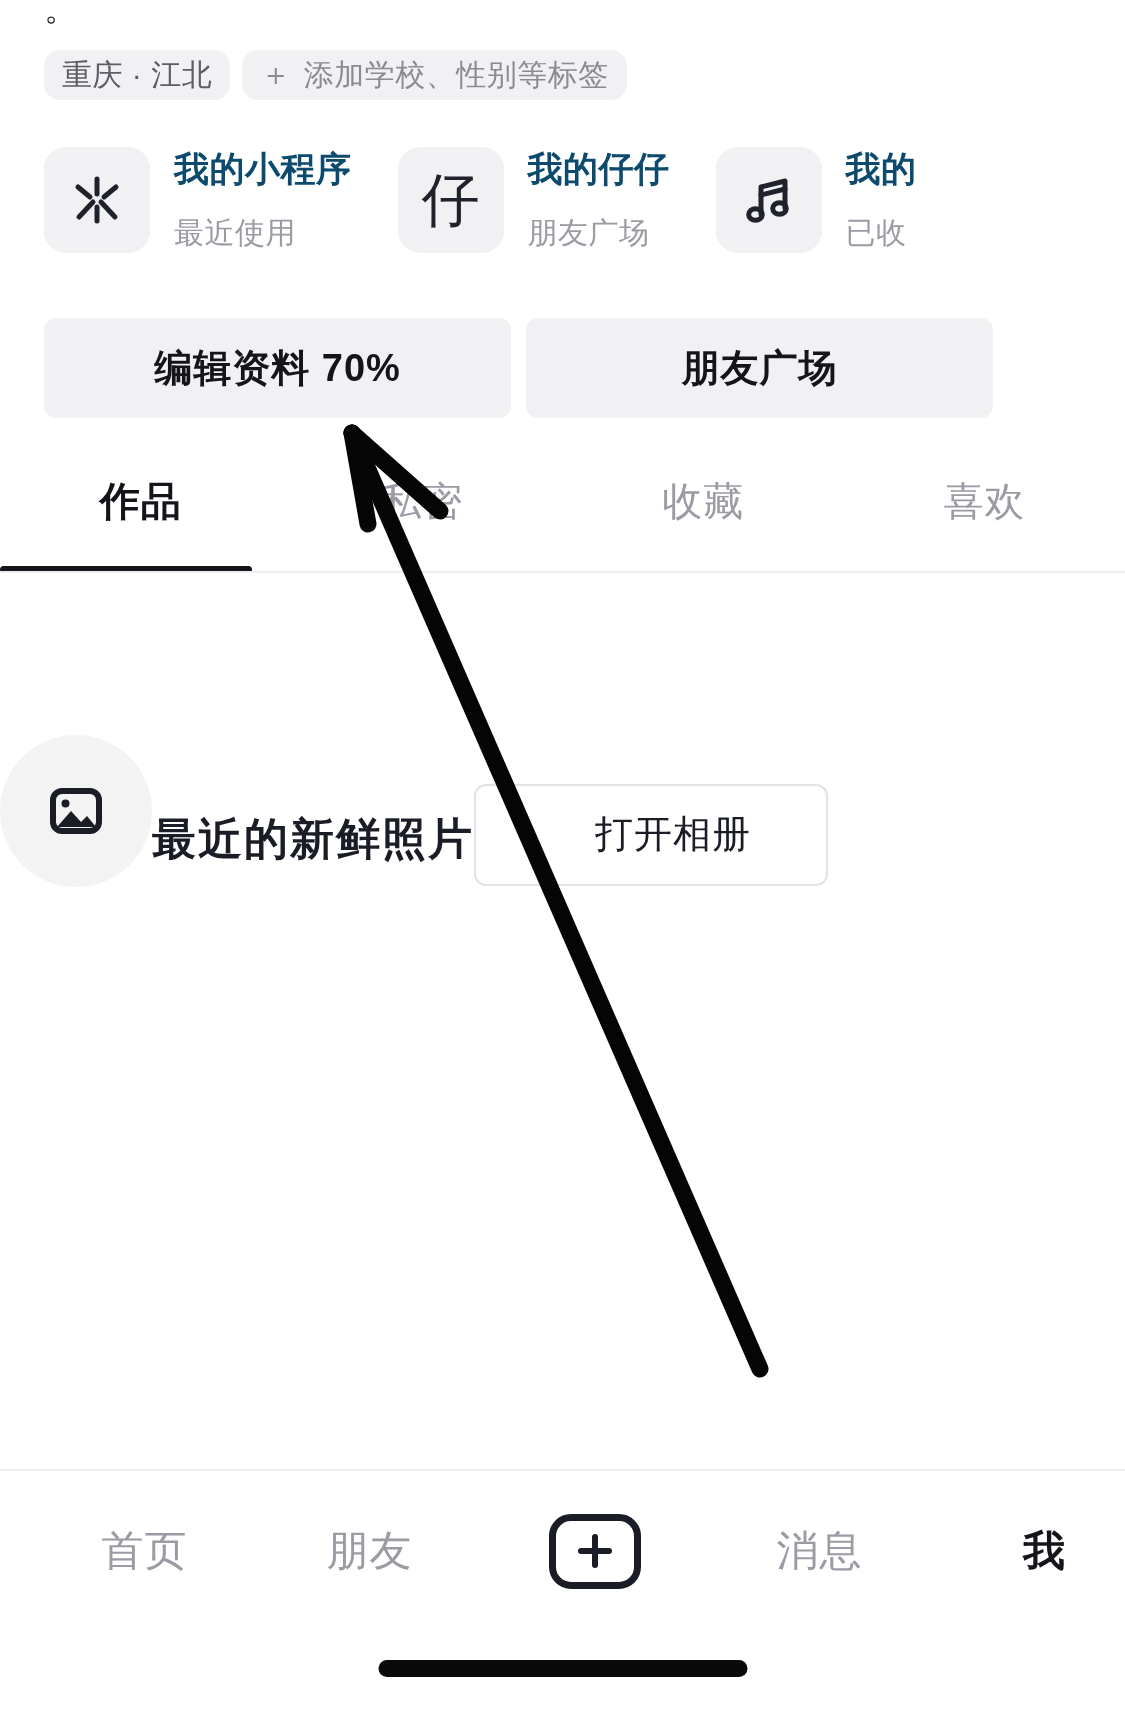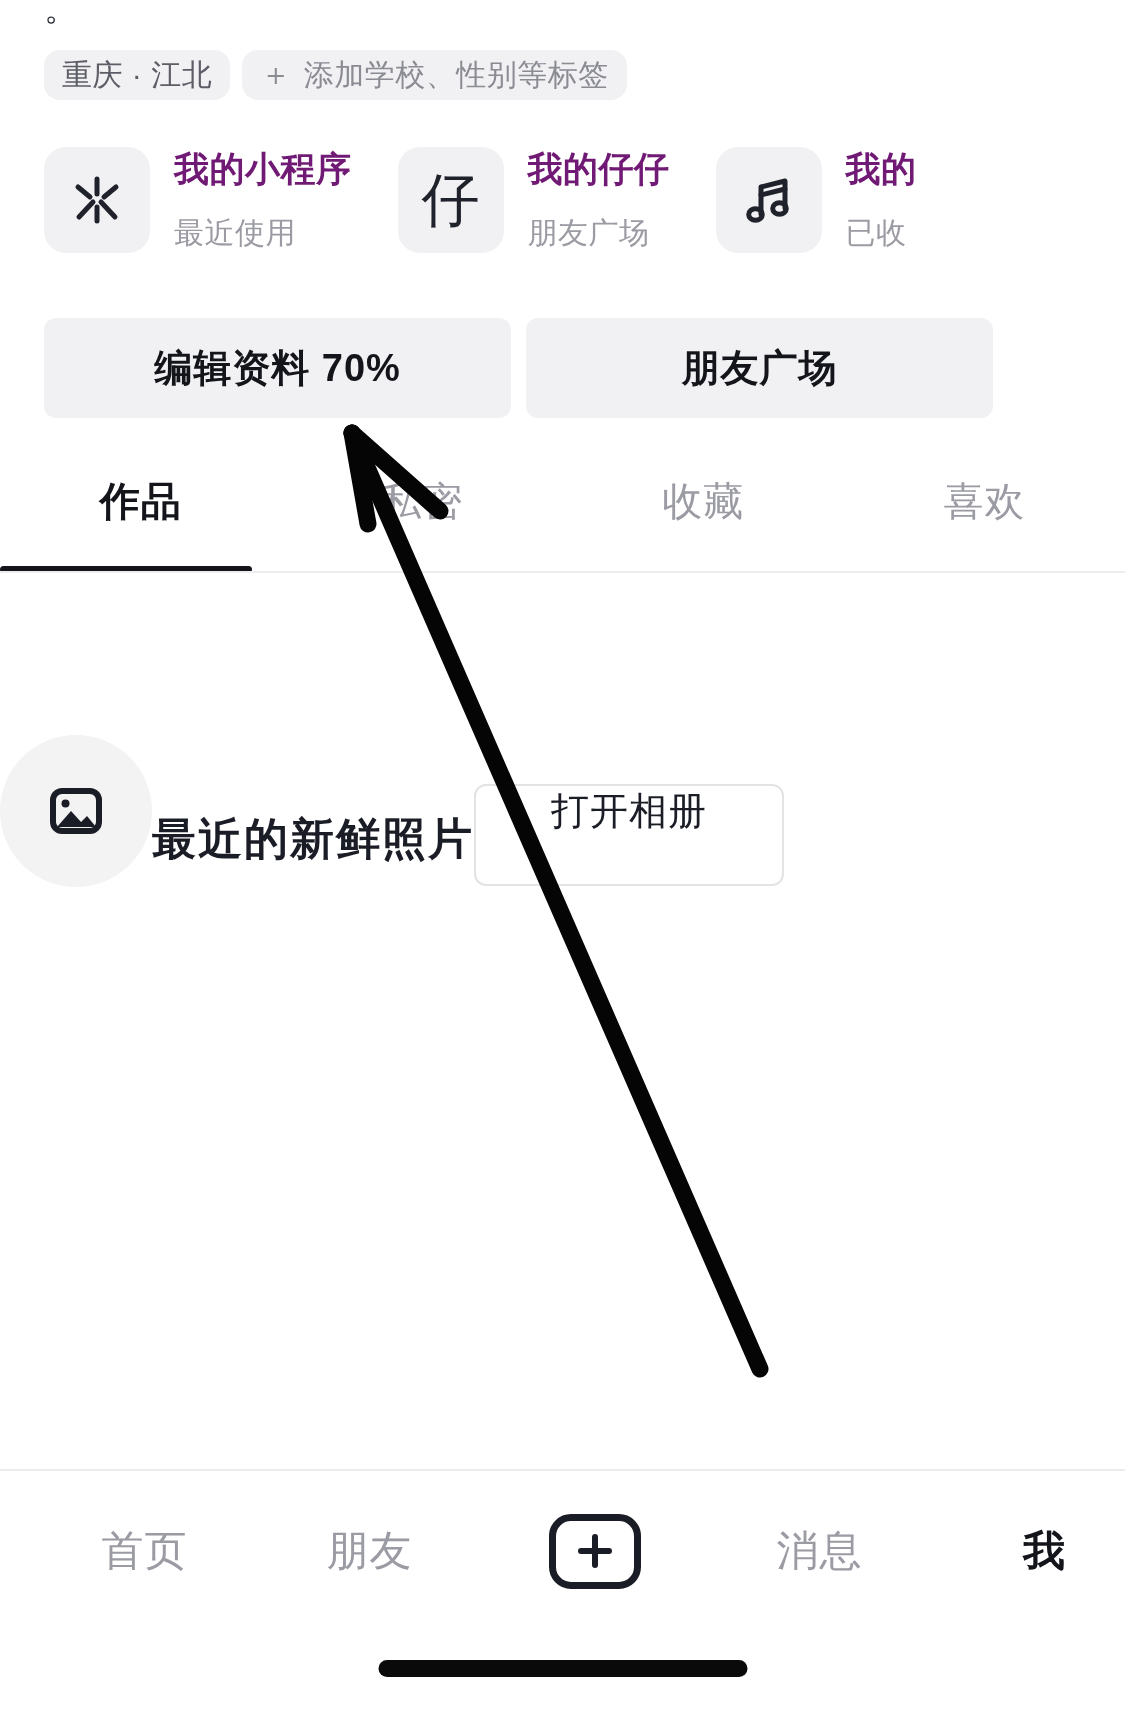--- a/index.html
+++ b/index.html
@@ -92,21 +92,21 @@
     display: flex;
     align-items: center;
     justify-content: center;
     flex: 0 0 auto;
   }
   .mp-icon svg { display: block; }
   .mp-text { display: flex; flex-direction: column; justify-content: center; }
   .mp-title {
     font-size: 35px;
     font-weight: bold;
-    color: #701a75;
+    color: #0c4a6e;
     line-height: 46px;
     letter-spacing: 0.5px;
   }
   .mp-sub {
     font-size: 30px;
     color: #9a9ba3;
     line-height: 42px;
     letter-spacing: 0.5px;
     margin-top: 20px;
   }
@@ -206,25 +206,26 @@
     letter-spacing: 2px;
   }
   .empty-btn {
     margin-top: 47px;
     width: 306px;
     height: 98px;
     border: 2px solid #e3e3e6;
     border-radius: 12px;
     background: #ffffff;
     display: flex;
-    align-items: flex-start;
+    align-items: center;
     justify-content: center;
     font-size: 38px;
     color: #1b1d26;
     letter-spacing: 1px;
+    padding-left: 44px;
   }
 
   
   .bottom-divider {
     position: absolute;
     left: 0;
     top: 1469px;
     width: 1125px;
     height: 2px;
     background: #ececed;

